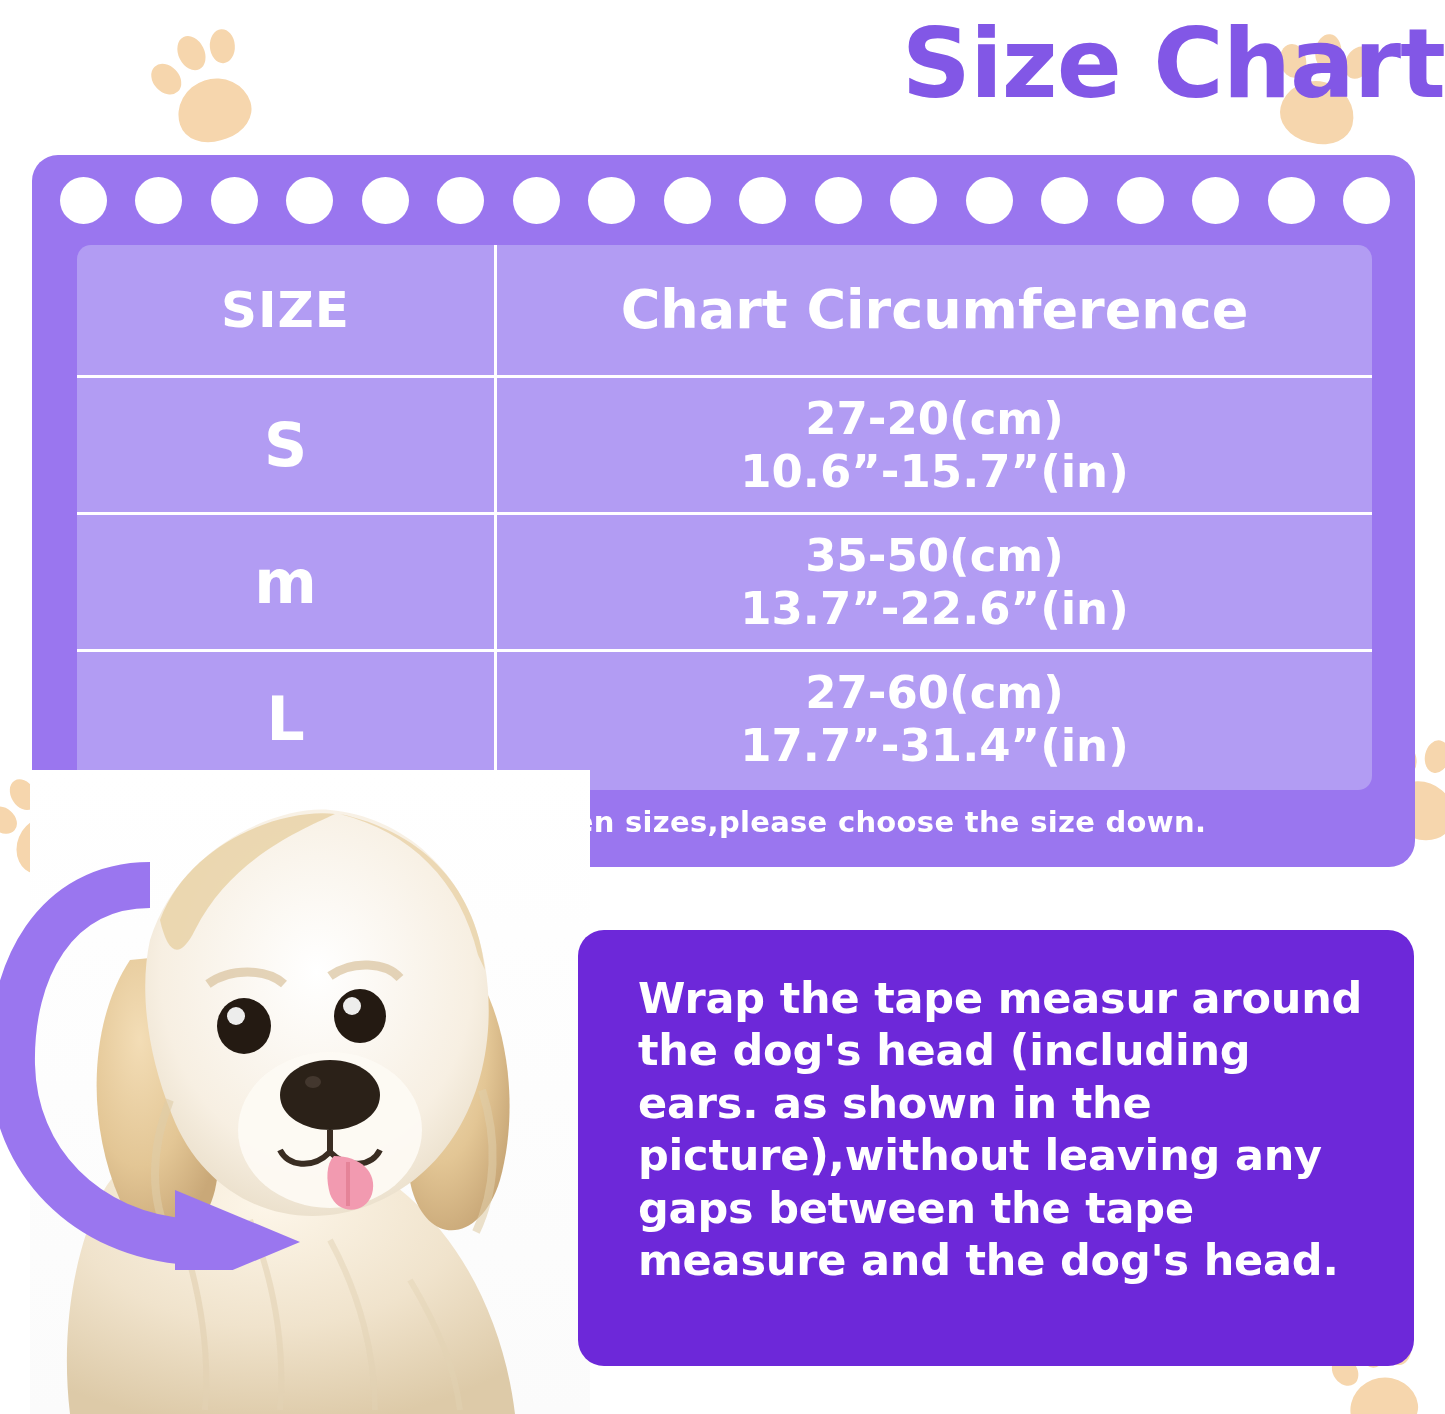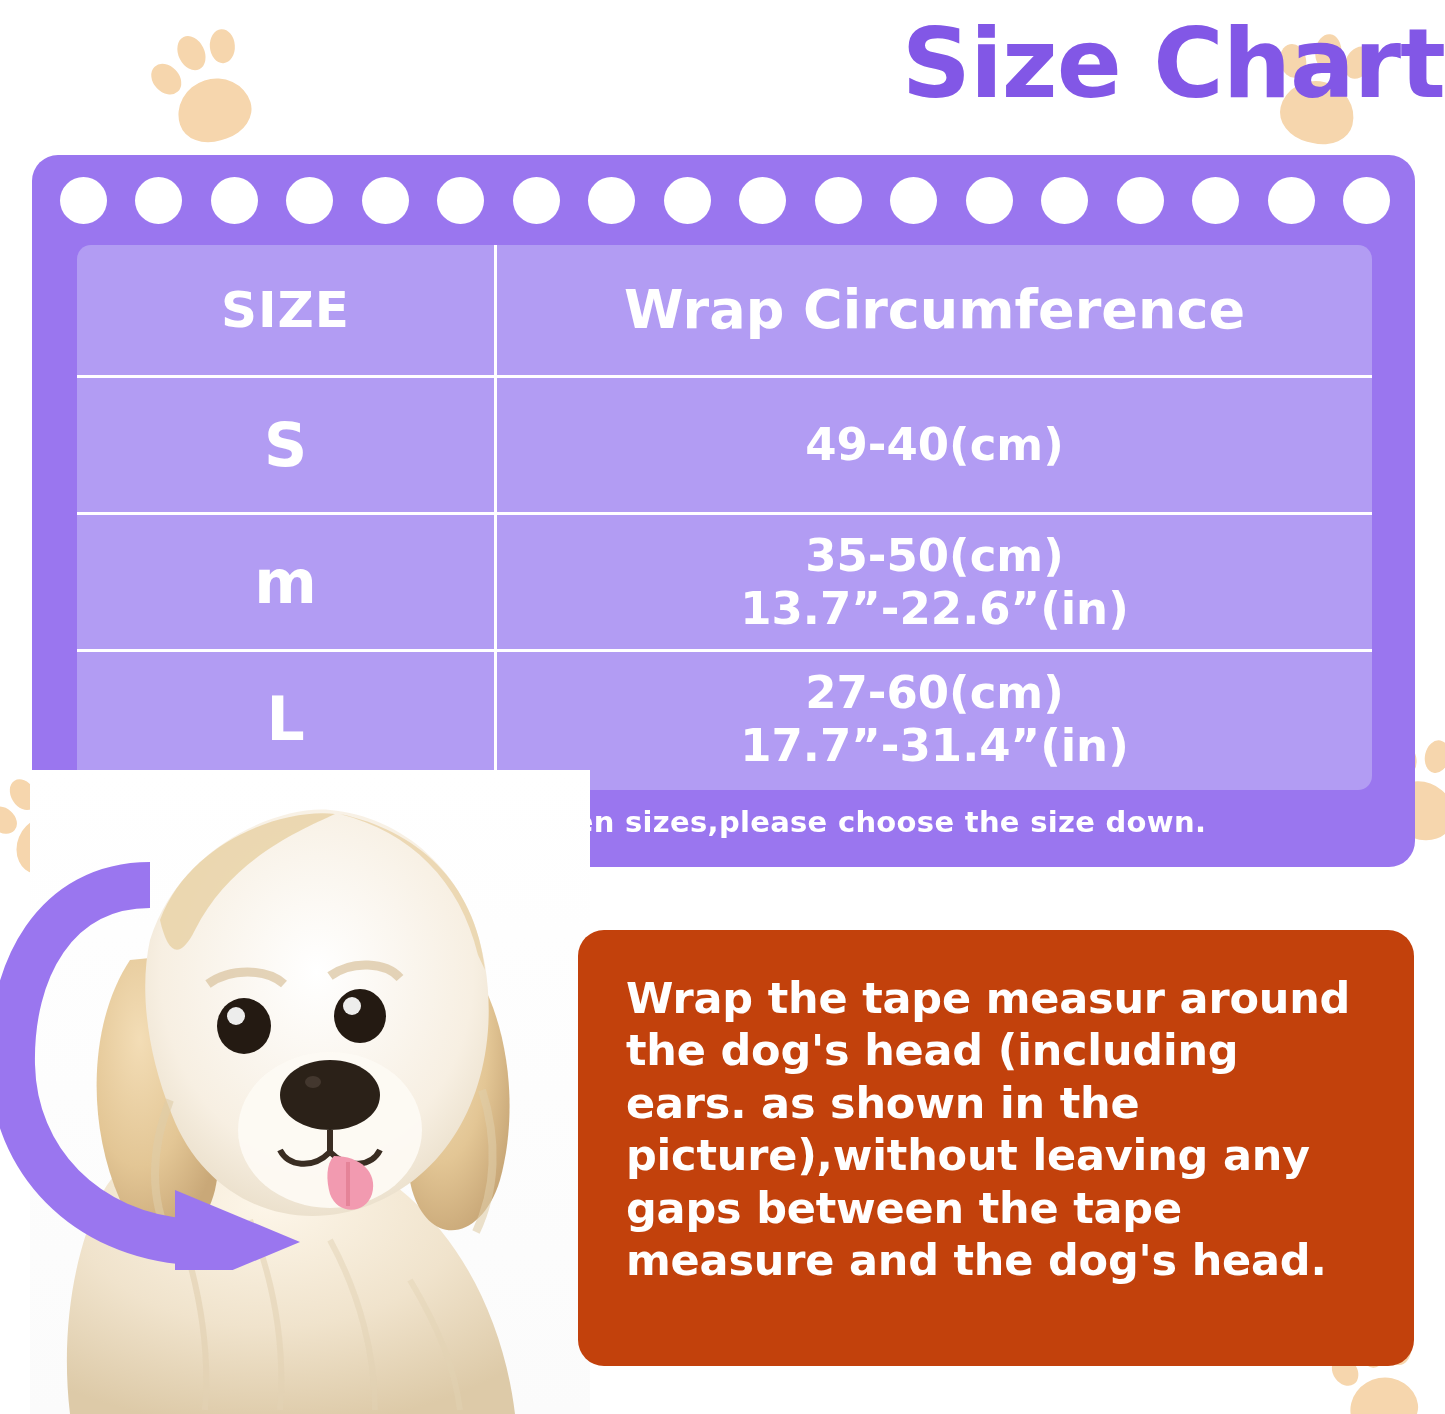--- a/index.html
+++ b/index.html
@@ -155,23 +155,23 @@
     pointer-events: none;
   }
 
   
   .instruction {
     position: absolute;
     left: 578px;
     top: 930px;
     width: 836px;
     height: 436px;
-    background: #c2410c;
+    background: #6d28d9;
     border-radius: 26px;
-    padding: 42px 48px 0 48px;
+    padding: 42px 48px 0 60px;
     color: #ffffff;
     font-size: 43px;
     font-weight: bold;
     line-height: 1.22;
     letter-spacing: -0.2px;
   }
 </style>
 </head>
 <body>
 
@@ -234,27 +234,28 @@
       <span class="dot"></span>
       <span class="dot"></span>
       <span class="dot"></span>
       <span class="dot"></span>
     </div>
 
     <div class="table">
 
       <div class="trow head-row">
         <div class="cell-size">SIZE</div>
-        <div class="cell-val">Wrap Circumference</div>
+        <div class="cell-val">Chart Circumference</div>
       </div>
 
       <div class="trow body-row">
         <div class="cell-size">S</div>
         <div class="cell-val">
-          <span>49-40(cm)</span>
+          <span>27-20(cm)</span>
+          <span>10.6”-15.7”(in)</span>
         </div>
       </div>
 
       <div class="trow body-row">
         <div class="cell-size">m</div>
         <div class="cell-val">
           <span>35-50(cm)</span>
           <span>13.7”-22.6”(in)</span>
         </div>
       </div>

